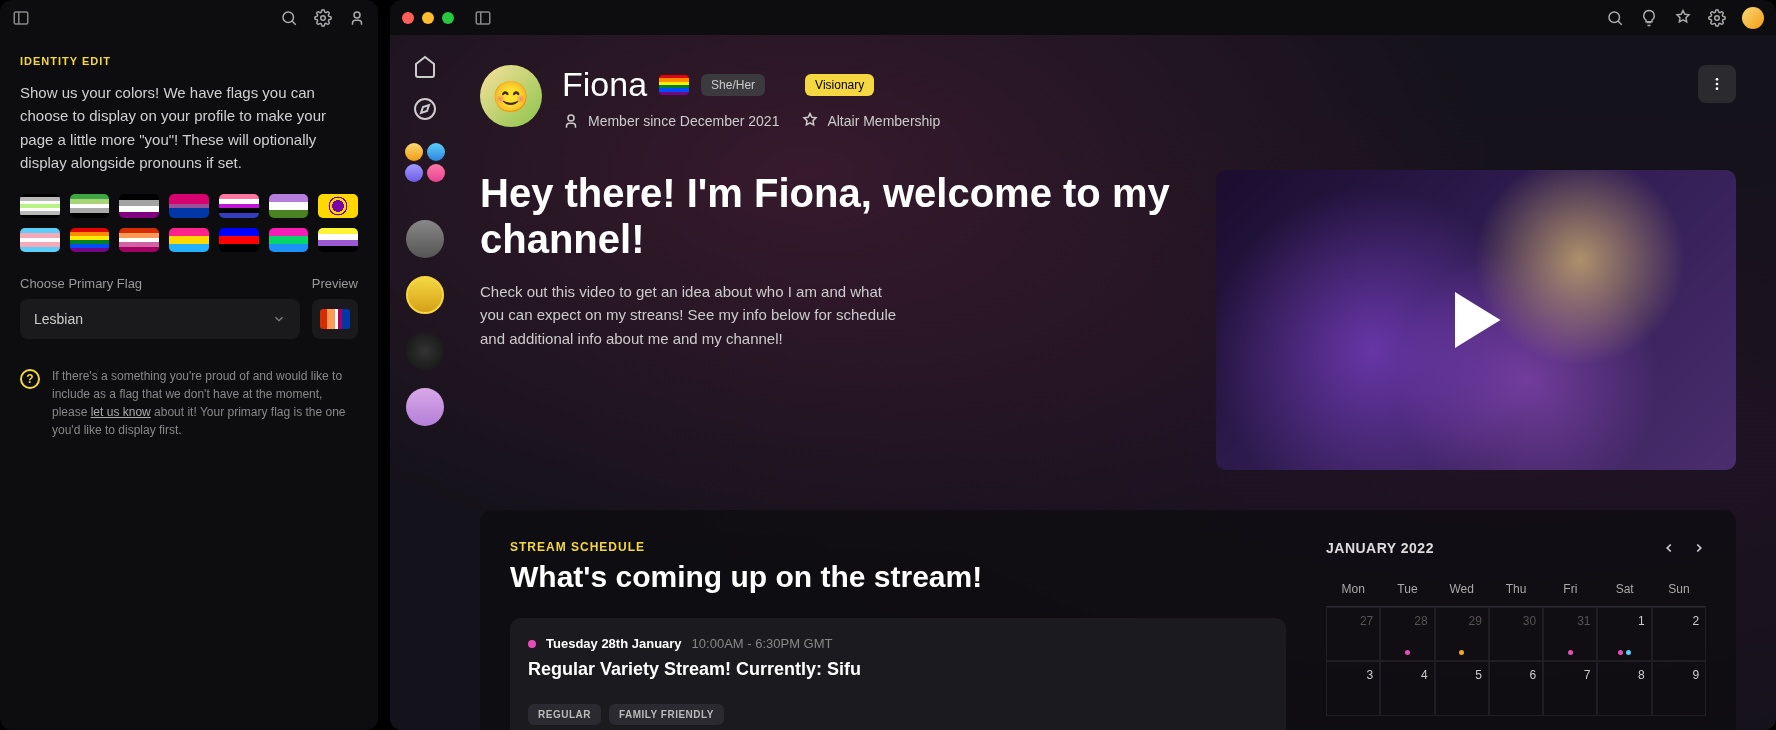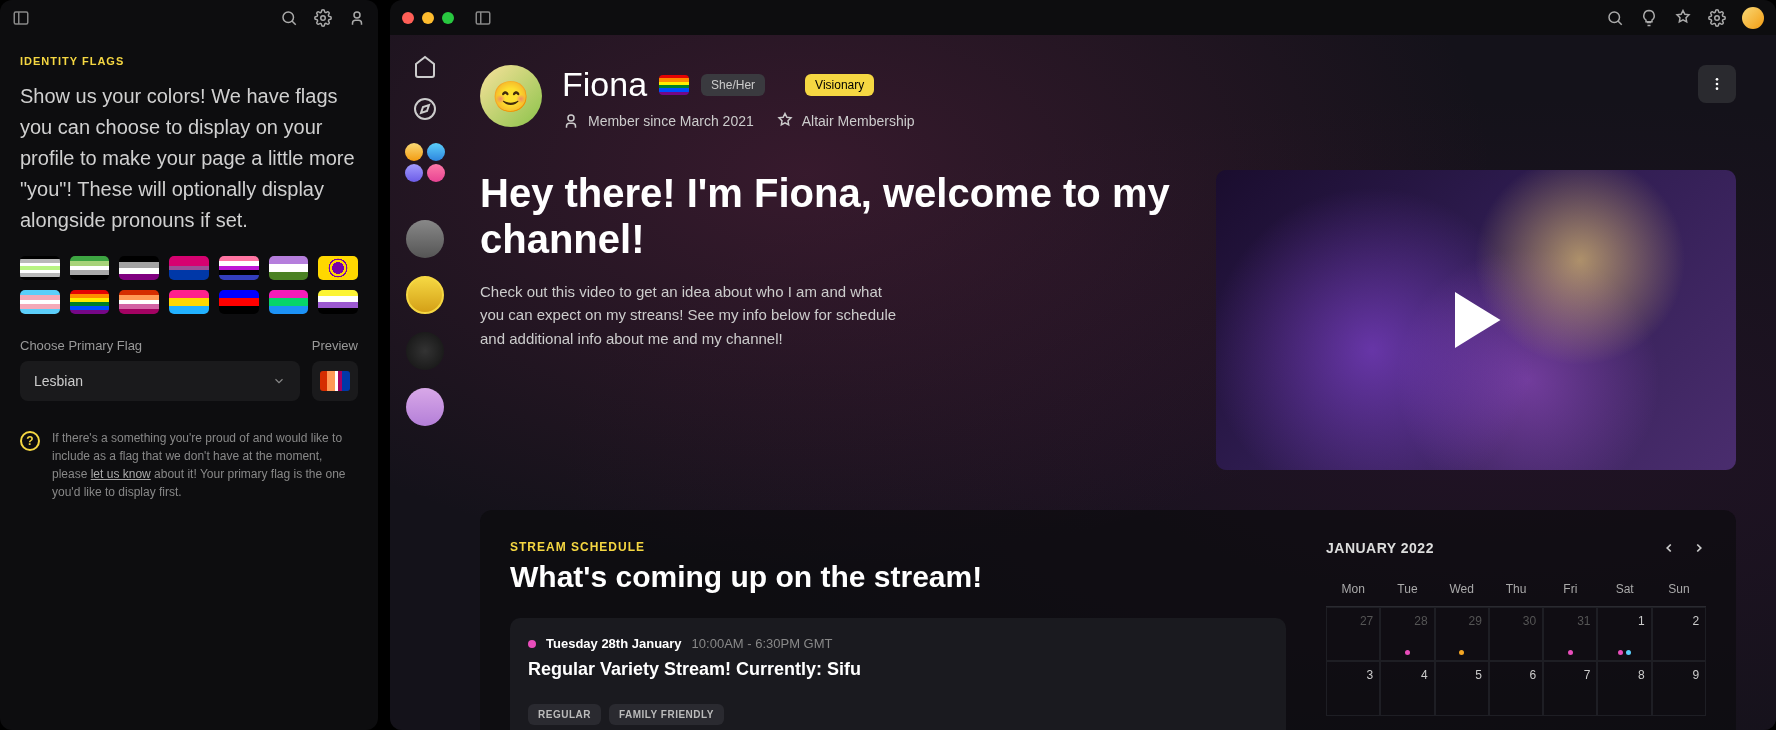--- a/index.html
+++ b/index.html
@@ -15,21 +15,21 @@
 .tb-icons { display:flex; gap:16px; align-items:center; }
 .tb-icon { width:18px; height:18px; color:#aaa; cursor:pointer; }
 .tb-icon svg{width:100%;height:100%;stroke:currentColor;fill:none;stroke-width:2;}
 .avatar-sm{width:22px;height:22px;border-radius:50%;background:linear-gradient(135deg,#f9d976,#f39c12);}
 .panel-icon{width:18px;height:18px;color:#888;}
 .panel-icon svg{width:100%;height:100%;stroke:currentColor;fill:none;stroke-width:2;}
 
 
 .lp-body{padding:20px;overflow-y:auto;}
 .section-label{color:#f5d742;font-size:11px;font-weight:700;letter-spacing:1px;margin-bottom:14px;}
-.desc{color:#d0d0d0;font-size:20px;line-height:1.55;margin-bottom:20px;}
+.desc{color:#d0d0d0;font-size:15px;line-height:1.55;margin-bottom:20px;}
 .flags-grid{display:grid;grid-template-columns:repeat(7,1fr);gap:10px;margin-bottom:24px;}
 .flag{width:100%;height:24px;border-radius:5px;cursor:pointer;}
 .field-row{display:flex;gap:12px;align-items:flex-end;}
 .field{flex:1;}
 .field-label{color:#999;font-size:13px;margin-bottom:8px;}
 .select{background:#1a1a1c;border:none;border-radius:8px;padding:12px 14px;color:#ccc;font-size:14px;display:flex;justify-content:space-between;align-items:center;cursor:pointer;}
 .chev{width:14px;height:14px;}
 .preview-box{width:46px;height:40px;border-radius:8px;background:#1a1a1c;display:flex;align-items:center;justify-content:center;}
 .preview-flag{width:30px;height:20px;border-radius:3px;}
 .help-row{display:flex;gap:12px;margin-top:28px;align-items:flex-start;}
@@ -129,21 +129,21 @@
             <circle cx="12" cy="12" r="3"></circle>
             <path d="M19.4 15a1.65 1.65 0 0 0 .33 1.82l.06.06a2 2 0 1 1-2.83 2.83l-.06-.06a1.65 1.65 0 0 0-1.82-.33 1.65 1.65 0 0 0-1 1.51V21a2 2 0 1 1-4 0v-.09A1.65 1.65 0 0 0 9 19.4a1.65 1.65 0 0 0-1.82.33l-.06.06a2 2 0 1 1-2.83-2.83l.06-.06a1.65 1.65 0 0 0 .33-1.82 1.65 1.65 0 0 0-1.51-1H3a2 2 0 1 1 0-4h.09A1.65 1.65 0 0 0 4.6 9a1.65 1.65 0 0 0-.33-1.82l-.06-.06a2 2 0 1 1 2.83-2.83l.06.06a1.65 1.65 0 0 0 1.82.33H9a1.65 1.65 0 0 0 1-1.51V3a2 2 0 1 1 4 0v.09a1.65 1.65 0 0 0 1 1.51 1.65 1.65 0 0 0 1.82-.33l.06-.06a2 2 0 1 1 2.83 2.83l-.06.06a1.65 1.65 0 0 0-.33 1.82V9a1.65 1.65 0 0 0 1.51 1H21a2 2 0 1 1 0 4h-.09a1.65 1.65 0 0 0-1.51 1z"></path>
           </svg></div>
       <div class="tb-icon"><svg viewBox="0 0 24 24">
             <circle cx="12" cy="8" r="4"></circle>
             <path d="M6 21v-2a4 4 0 0 1 4-4h4a4 4 0 0 1 4 4v2"></path>
           </svg></div>
     </div>
   </div>
   <div class="lp-body">
-    <div class="section-label">IDENTITY FLAGS</div>
+    <div class="section-label">IDENTITY EDIT</div>
     <p class="desc">Show us your colors! We have flags you can choose to display on your profile to make your page a little more "you"! These will optionally display alongside pronouns if set.</p>
     <div class="flags-grid" id="flags-grid">
         <div class="flag f-agender"></div>
         <div class="flag f-aromantic"></div>
         <div class="flag f-asexual"></div>
         <div class="flag f-bi"></div>
         <div class="flag f-genderfluid"></div>
         <div class="flag f-genderqueer"></div>
         <div class="flag f-intersex"></div>
         <div class="flag f-trans"></div>
@@ -241,21 +241,21 @@
             <div class="name-flag f-rainbow"></div>
             <span class="badge badge-gray">She/Her</span>
             <span class="badge badge-yellow">Visionary</span>
           </div>
           <div class="profile-meta">
             <div class="meta-item">
               <div class="meta-icon"><svg viewBox="0 0 24 24">
                     <circle cx="12" cy="8" r="4"></circle>
                     <path d="M6 21v-2a4 4 0 0 1 4-4h4a4 4 0 0 1 4 4v2"></path>
                   </svg></div>
-              <span>Member since March 2021</span>
+              <span>Member since December 2021</span>
             </div>
             <div class="meta-item">
               <div class="meta-icon"><svg viewBox="0 0 24 24">
                     <path d="M12 2l2.5 5 5.5.8-4 3.9.9 5.5-4.9-2.6-4.9 2.6.9-5.5-4-3.9 5.5-.8z"></path>
                   </svg></div>
               <span>Altair Membership</span>
             </div>
           </div>
         </div>
         <div class="profile-actions">

